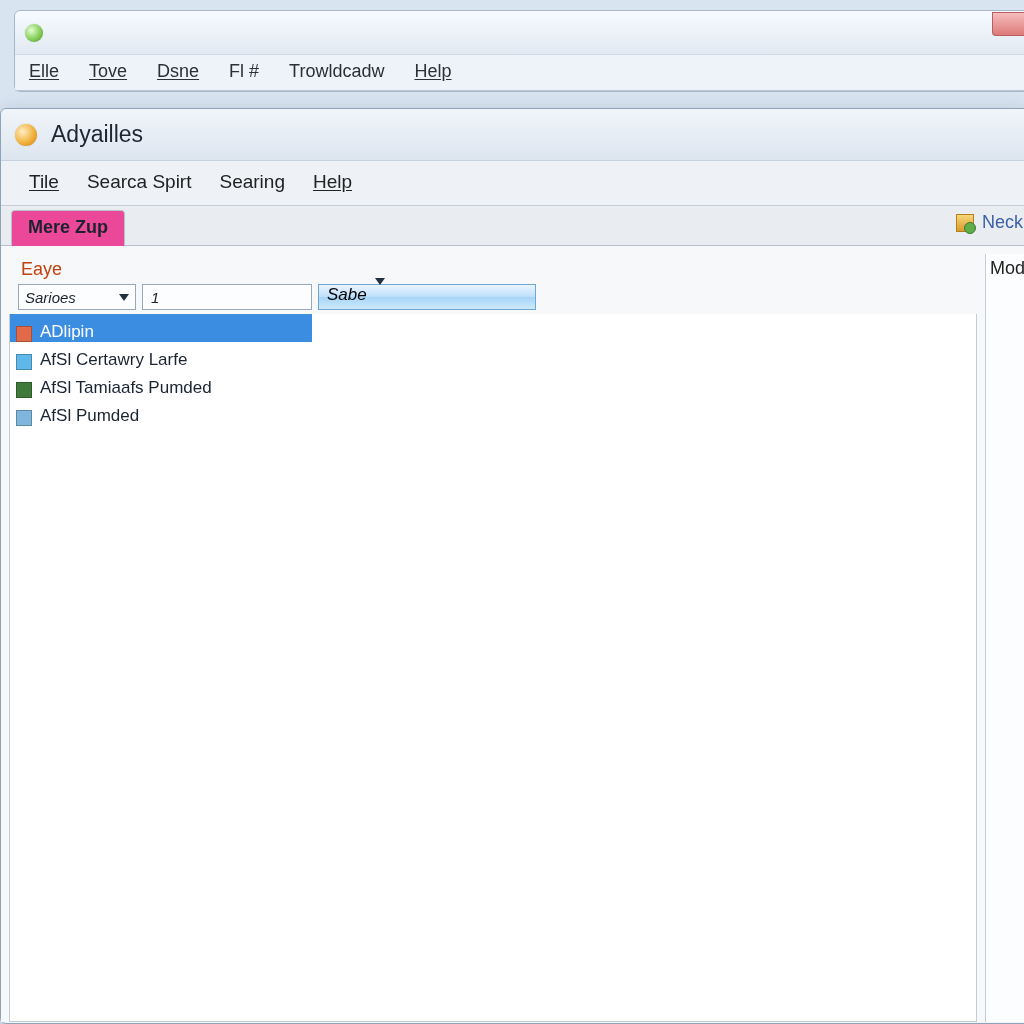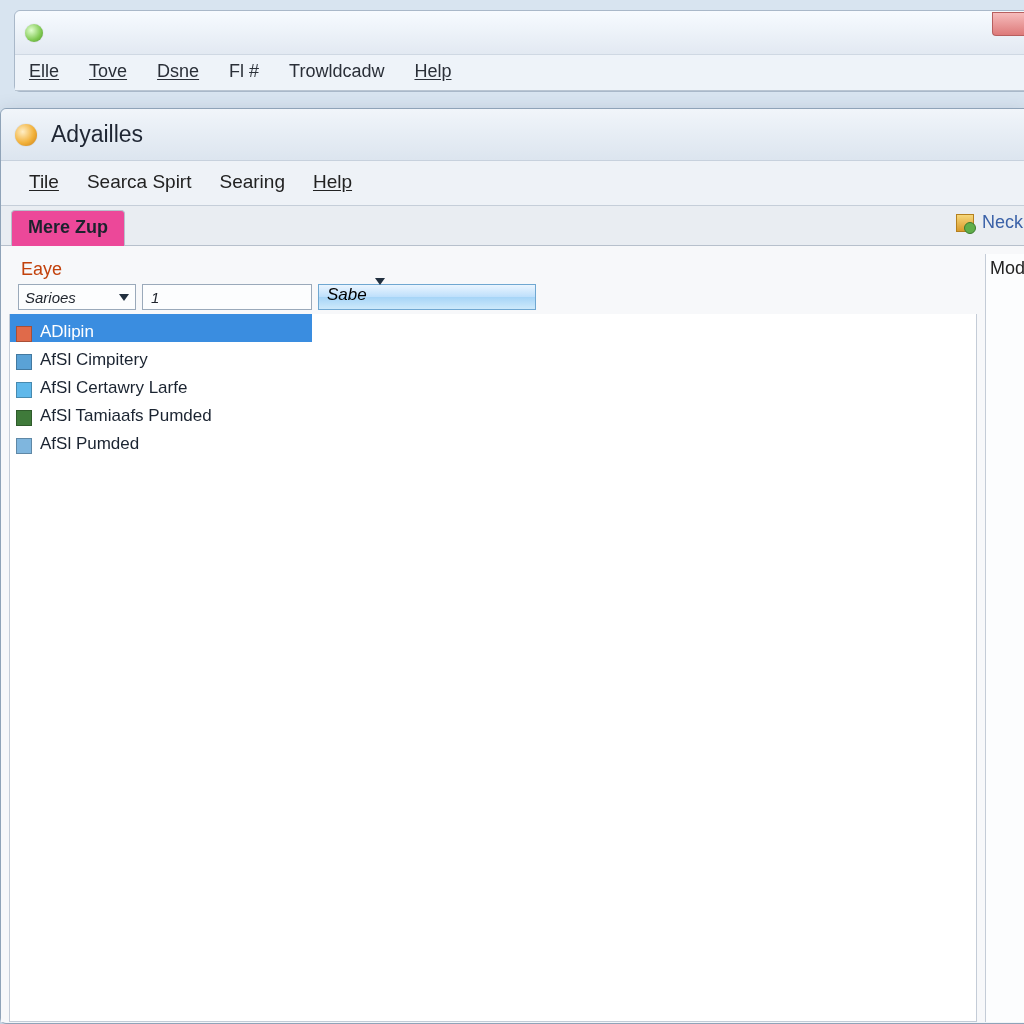--- a/index.html
+++ b/index.html
@@ -279,24 +279,20 @@
           <span class="drop-arrow"></span>
         </div>
       </div>
 
       <div class="list-wrap" id="list-host">
           <div class="list-item sel">
             <div class="li-icon" style="background: rgb(224, 106, 74);"></div>
             <span>ADlipin</span>
           </div>
           <div class="list-item">
-            <div class="li-icon" style="background: rgb(90, 162, 214);"></div>
-            <span>AfSl Cimpitery</span>
-          </div>
-          <div class="list-item">
             <div class="li-icon" style="background: rgb(95, 184, 234);"></div>
             <span>AfSl Certawry Larfe</span>
           </div>
           <div class="list-item">
             <div class="li-icon" style="background: rgb(63, 122, 58);"></div>
             <span>AfSl Tamiaafs Pumded</span>
           </div>
           <div class="list-item">
             <div class="li-icon" style="background: rgb(127, 182, 222);"></div>
             <span>AfSl Pumded</span>

